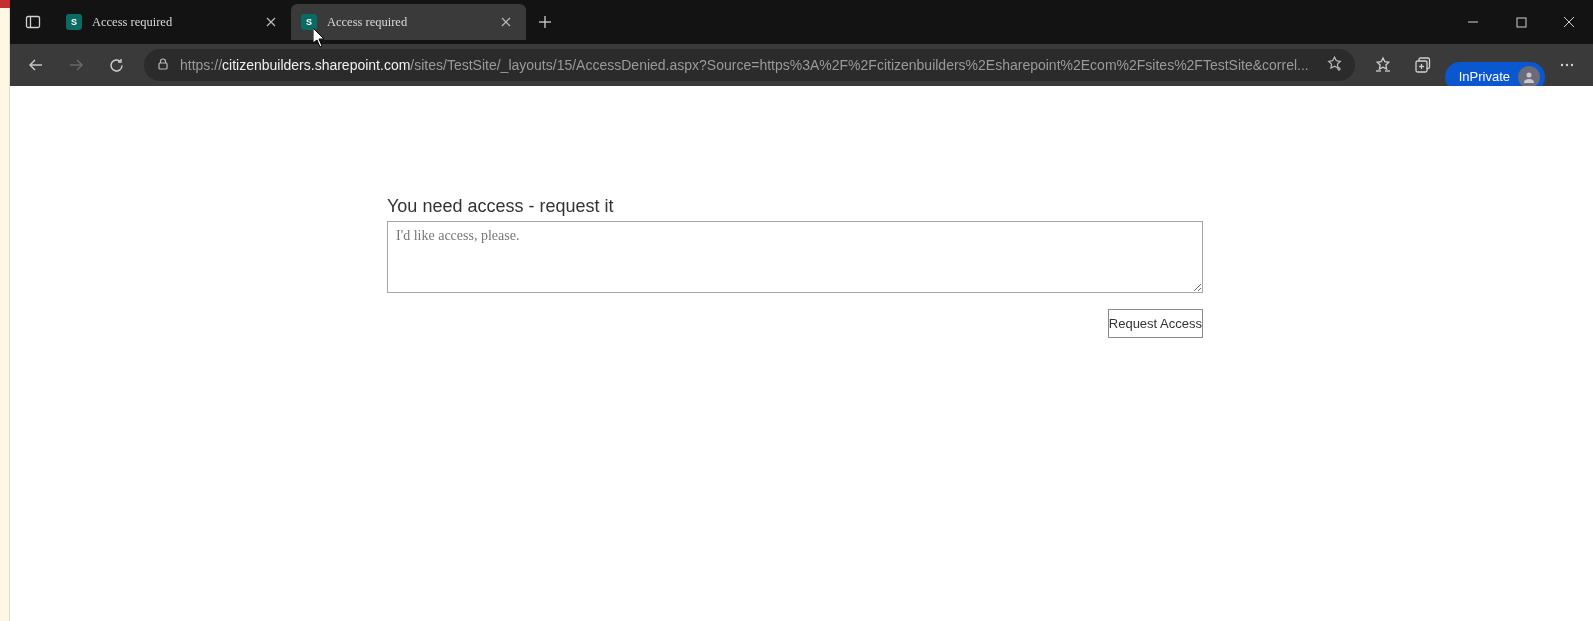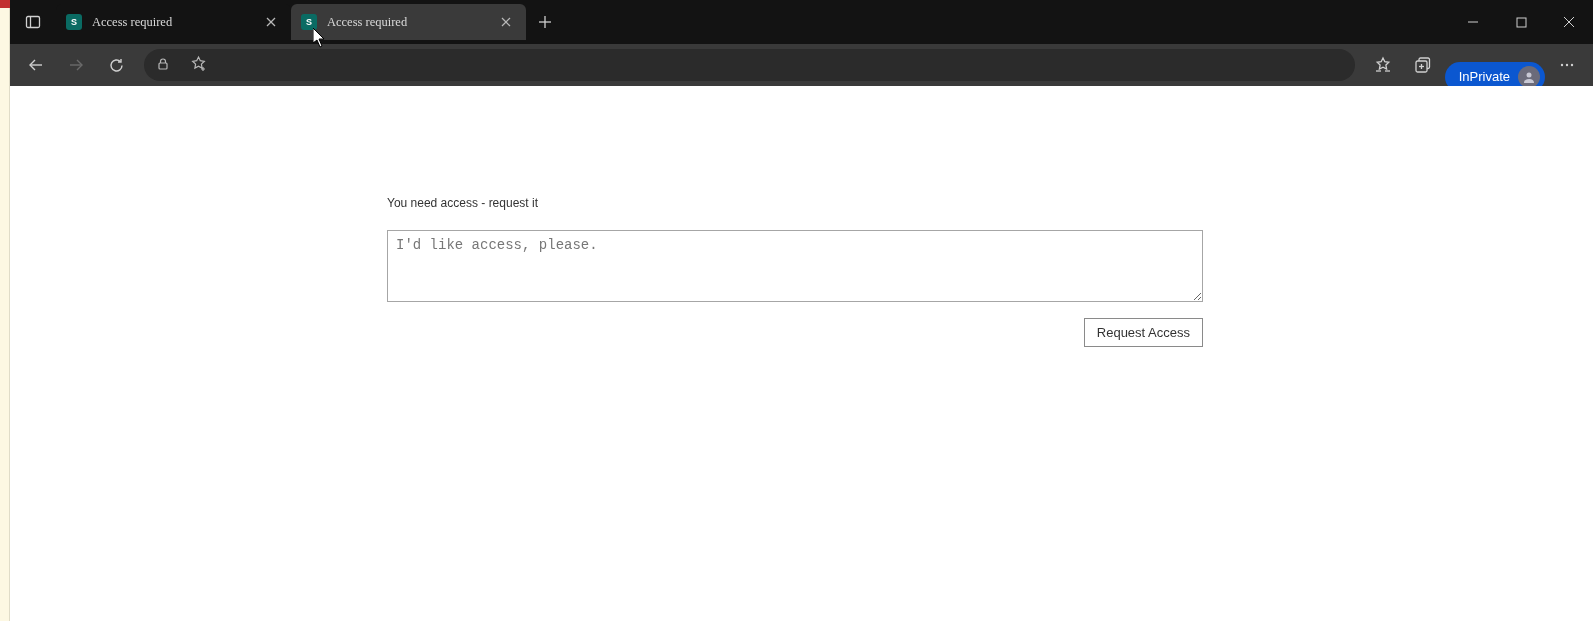--- a/index.html
+++ b/index.html
@@ -224,47 +224,47 @@
   width: 816px;
 }
 .page-title {
   font-size: 38px;
   font-weight: 300;
   color: #333;
   letter-spacing: 0px;
   margin-bottom: 28px;
 }
 .subtitle {
-  font-size: 12px;
+  font-size: 18px;
   color: #333;
-  margin-bottom: 20px;
+  margin-bottom: 4px;
 }
 .request-textarea {
   width: 816px;
   height: 72px;
   border: 1px solid #a6a6a6;
   padding: 6px 8px;
-  font-family: Liberation Mono, monospace;
+  font-family: Liberation Serif, serif;
   font-size: 14px;
   resize: both;
   outline: none;
 }
 .request-textarea::placeholder {
   color: #777;
 }
 .btn-row {
   display: flex;
   justify-content: flex-end;
   margin-top: 12px;
   width: 816px;
 }
 .request-btn {
   border: 1px solid #8a8a8a;
   background: #fff;
-  padding: 6px 12px;
+  padding: 6px 0;
   font-size: 13px;
   color: #333;
   cursor: pointer;
   font-family: inherit;
 }
 
 
 .cursor {
   position: absolute;
   left: 313px;
@@ -363,20 +363,23 @@
           <polyline points="13,2 13,5 10,5"></polyline>
         </svg>
     </div>
 
     <div class="addressbar">
       <span class="lock">
         <svg width="14" height="14" viewBox="0 0 14 14" fill="none" stroke="currentColor" stroke-width="1.2">
             <rect x="3" y="6" width="8" height="6" rx="1"></rect>
             <path d="M4.5 6V4.5a2.5 2.5 0 0 1 5 0V6"></path>
           </svg>
+      </span>
+      <span class="url">
+        <span class="path">https://</span><span class="host">citizenbuilders.sharepoint.com</span><span class="path">/sites/TestSite/_layouts/15/AccessDenied.aspx?Source=https%3A%2F%2Fcitizenbuilders%2Esharepoint%2Ecom%2Fsites%2FTestSite&amp;correl...</span>
       </span>
       <span class="star">
         <svg width="17" height="17" viewBox="0 0 17 17" fill="none" stroke="currentColor" stroke-width="1.2">
           <path d="M8.5 2l1.8 3.7 4 .6-2.9 2.8.7 4-3.6-1.9-3.6 1.9.7-4L2.7 6.3l4-.6z"></path>
           <line x1="13" y1="12" x2="13" y2="16"></line>
             <line x1="11" y1="14" x2="15" y2="14"></line>
         </svg>
       </span>
     </div>
 

